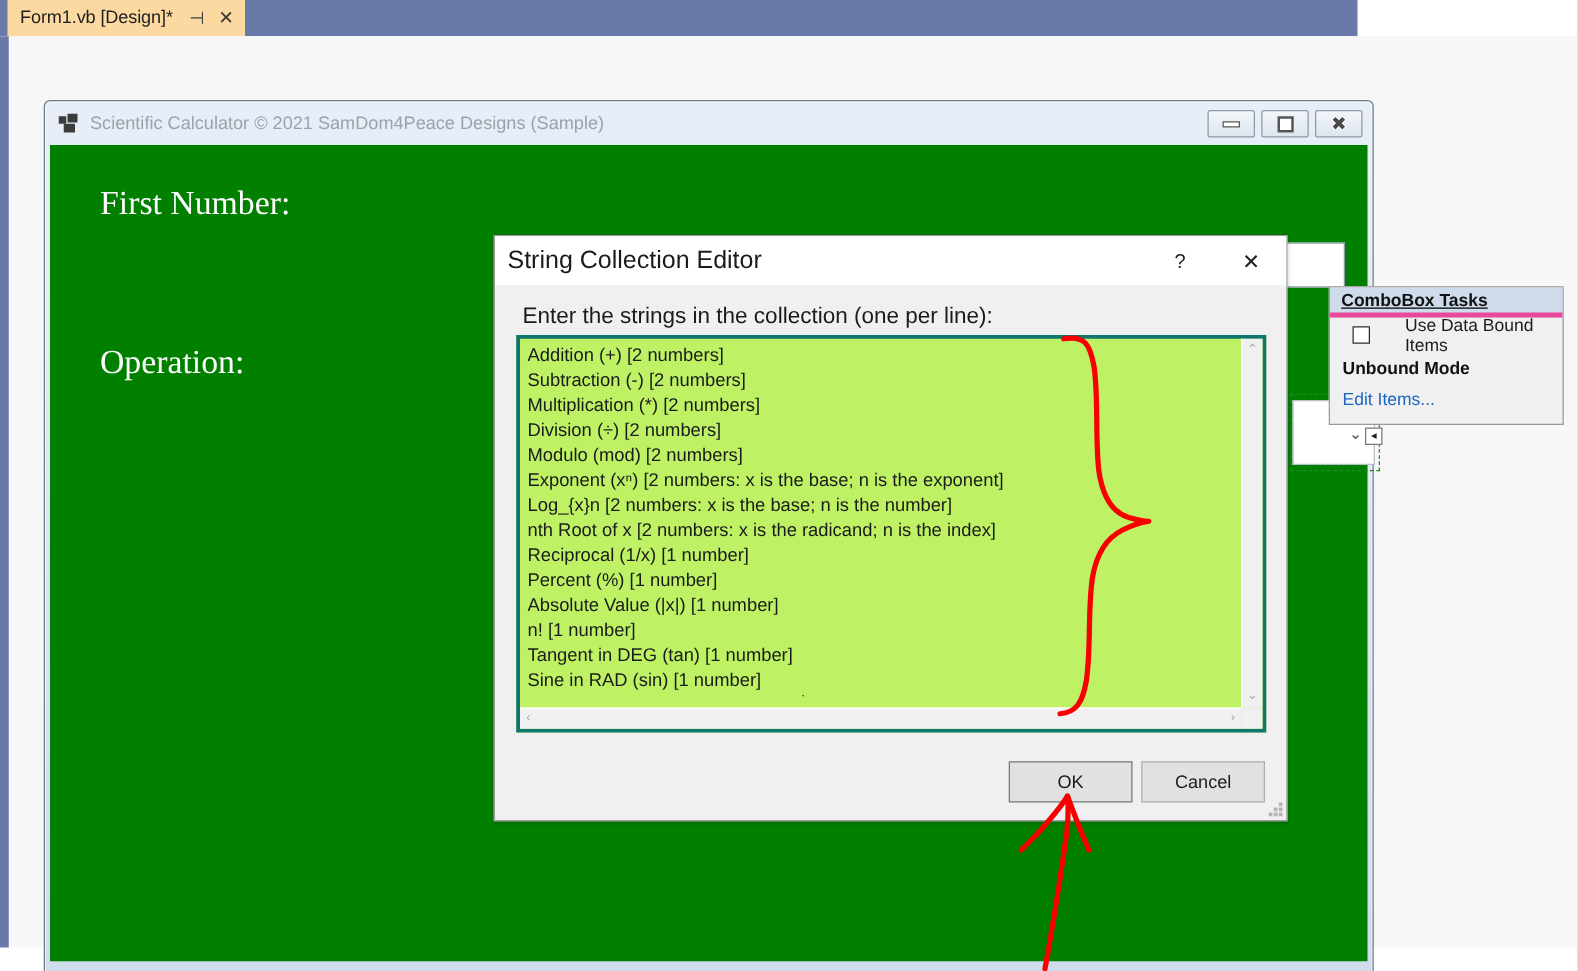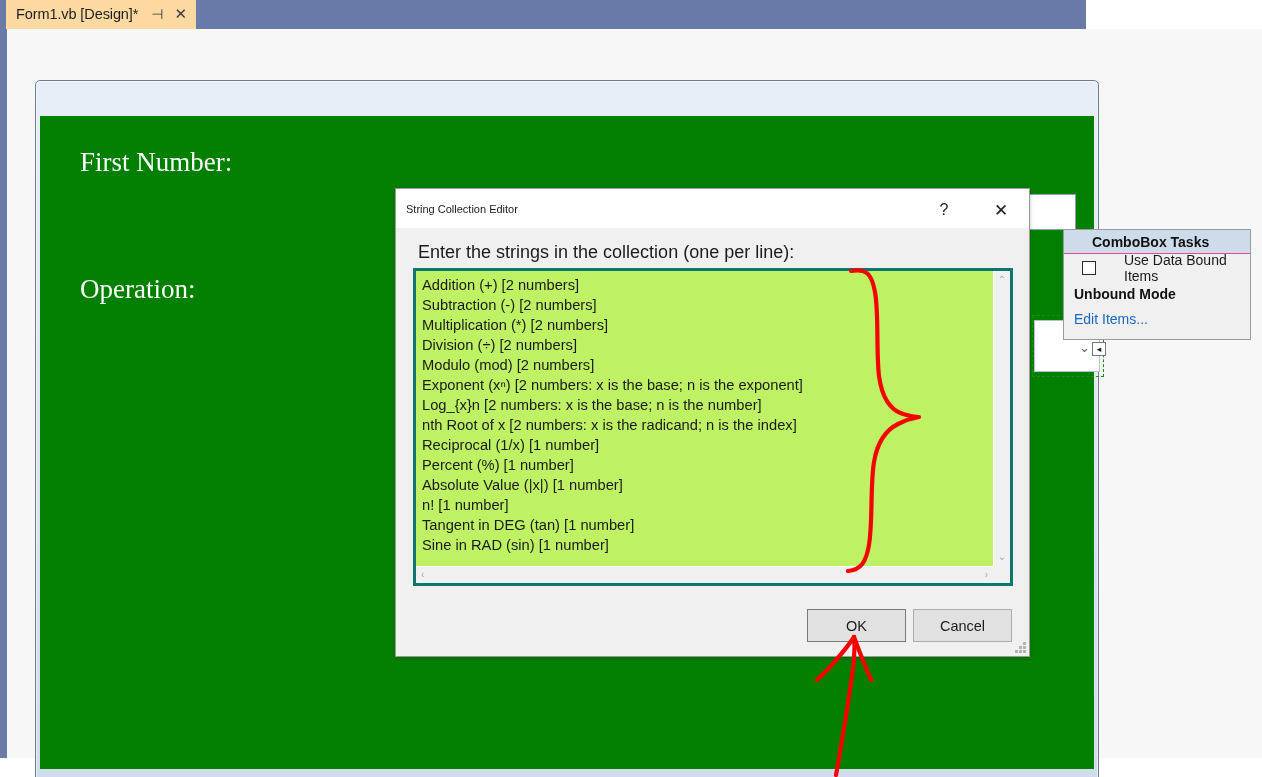--- a/index.html
+++ b/index.html
@@ -136,22 +136,23 @@
 
   
   .tasks-panel {
     position: absolute; left: 1063px; top: 229px;
     width: 188px; height: 111px;
     background: #f0f0f0;
     border: 1px solid #9b9b9b;
   }
   .tasks-header {
     height: 24px; background: #cedbeb;
-    display: flex; align-items: center; padding-left: 28px;
-    border-bottom: 1px solid #ec4899;
+    display: flex; align-items: center; padding-left: 9px;
+    border-bottom: 4px solid #ec4899;
+    text-decoration: underline;
   }
   .tasks-header span { font-size: 14px; font-weight: bold; color: #111; }
   .tasks-row {
     display: flex; align-items: center; padding-left: 10px;
   }
   .tasks-row.r1 { height: 27px; gap: 20px; }
   .chk {
     width: 14px; height: 14px; background: #fff; border: 1px solid #2b2b2b;
     flex: none;
   }
@@ -172,21 +173,21 @@
     background: #f0f0f0;
     border: 1px solid #9a9a9a;
     box-shadow: 0 1px 4px rgba(0,0,0,0.25);
   }
   .dlg-titlebar {
     height: 40px; background: #ffffff;
     display: flex; align-items: center;
     border-bottom: 1px solid #f0f0f0;
   }
   .dlg-title {
-    margin-left: 10px; font-size: 11px; color: #1b1b1b;
+    margin-left: 10px; font-size: 20px; color: #1b1b1b;
   }
   .dlg-help {
     position: absolute; right: 72px; top: 10px;
     width: 26px; height: 22px;
     display: flex; align-items: center; justify-content: center;
     font-size: 16px; color: #222;
   }
   .dlg-close {
     position: absolute; right: 14px; top: 10px;
     width: 28px; height: 22px;
@@ -269,20 +270,39 @@
     <div class="doc-tab">
       <span class="doc-tab-label">Form1.vb [Design]*</span>
       <span class="tab-pin">⊣</span>
       <span class="tab-close">✕</span>
     </div>
   </div>
 
   <div class="designer-area">
 
     <div class="wform">
+      <div class="wform-titlebar">
+        <span class="wform-icon">
+          <i class="a"></i>
+            <i class="b"></i>
+            <i class="c"></i>
+        </span>
+        <span class="wform-title">Scientific Calculator © 2021 SamDom4Peace Designs (Sample)</span>
+        <div class="wform-btns">
+          <div class="wbtn">
+              <span class="g-min"></span>
+            </div>
+          <div class="wbtn">
+              <span class="g-max"></span>
+            </div>
+          <div class="wbtn">
+              <span class="g-cls">✖</span>
+            </div>
+        </div>
+      </div>
 
       <div class="wform-client">
         <div class="lbl-first-number">First Number:</div>
         <div class="lbl-operation">Operation:</div>
         <div class="txt-first-number"></div>
 
         <div class="cbo-operation">
           <span class="cbo-arrow">⌄</span>
         </div>
         <div class="cbo-adorner"></div>

